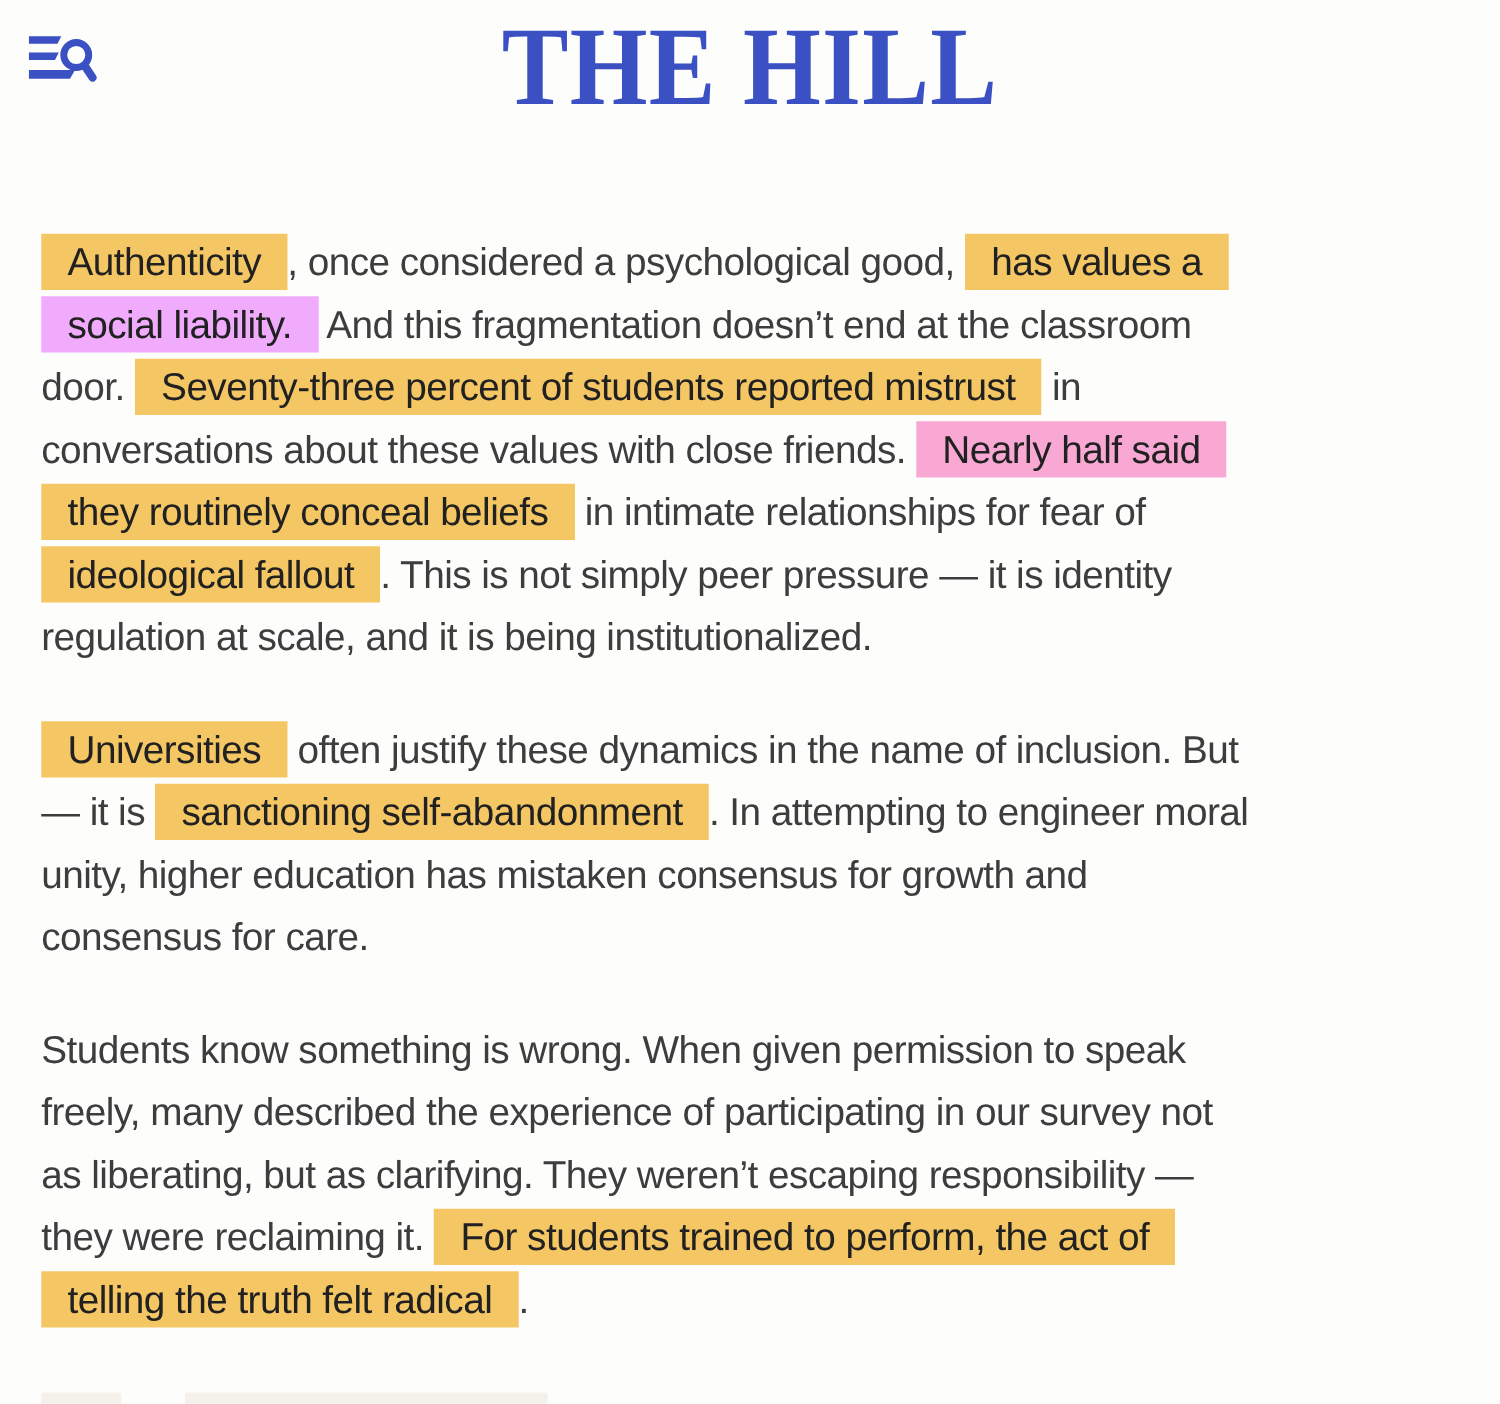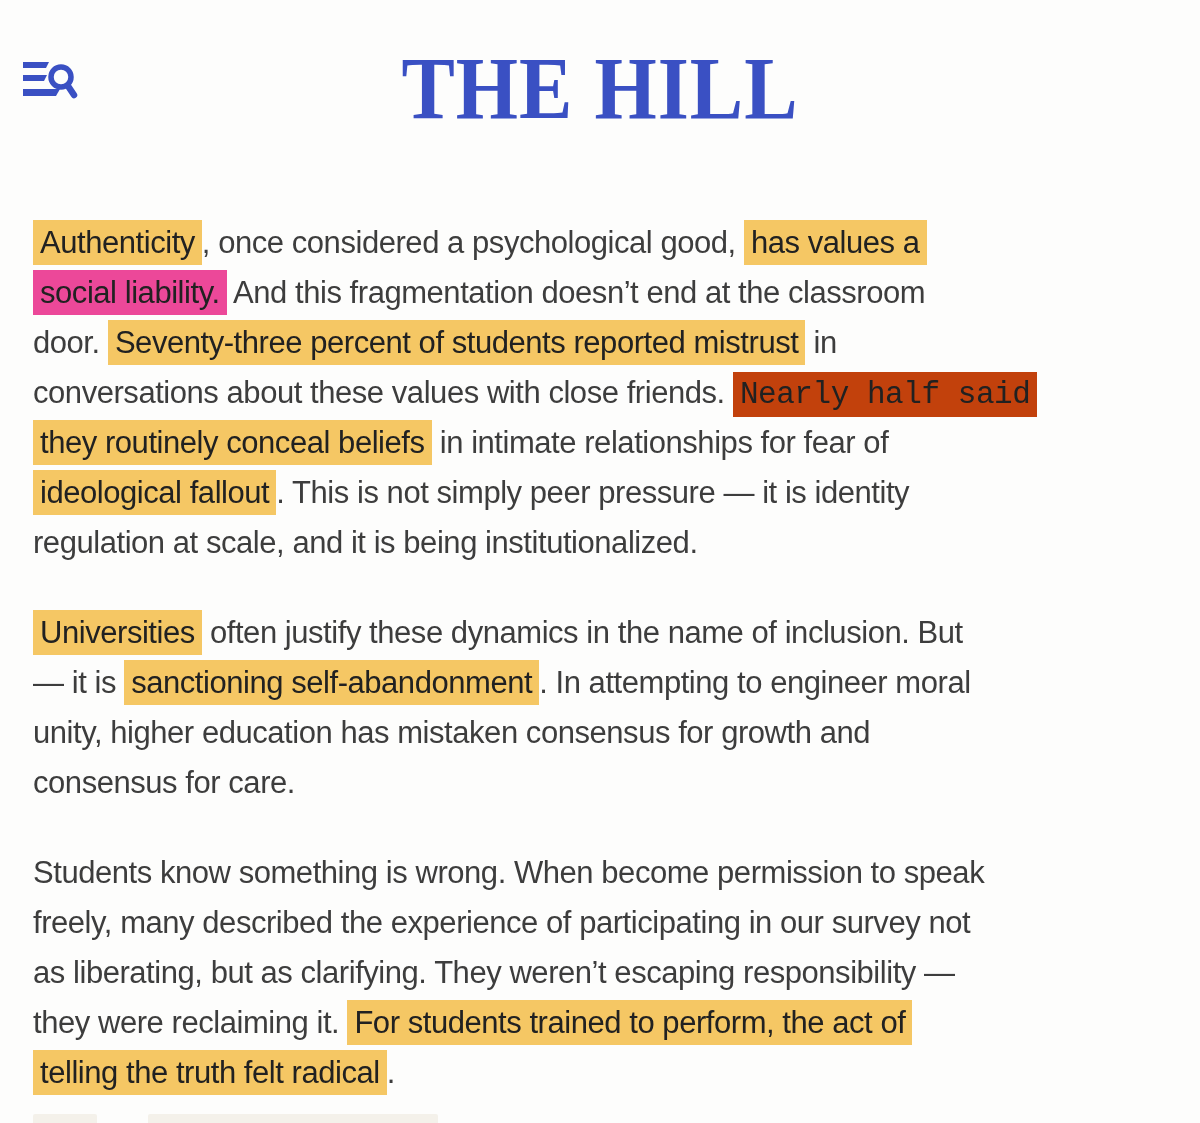--- a/index.html
+++ b/index.html
@@ -12,21 +12,20 @@
     background: #fdfdfc;
     font-family: "Liberation Sans", sans-serif;
     overflow: hidden;
     position: relative;
   }
 
   
   .header {
     position: relative;
     height: 100px;
-    margin-top: 33px;
   }
   .menu-search-btn {
     position: absolute;
     left: 22px;
     top: 26px;
     width: 58px;
     height: 48px;
     background: transparent;
     border: none;
     padding: 0;
@@ -60,21 +59,21 @@
   }
   .para {
     margin: 0 0 40px 0;
   }
   .line {
     white-space: nowrap;
     height: 50px;
   }
   .hl {
     color: #212121;
-    padding: 5px 7px;
+    padding: 5px 21px;
   }
 
   
   .cutoff-bar {
     position: absolute;
     height: 12px;
     top: 1114px;
     background: #f4f1ea;
     border-radius: 2px;
   }
@@ -99,35 +98,35 @@
     </span>
   </button>
   <div class="logo">
     <span class="logo-text" style="color: rgb(58, 80, 195);">THE HILL</span>
   </div>
 </div>
 
 <div class="article">
     <div class="para">
       <div class="line"><span class="hl" style="background: rgb(245, 199, 100);">Authenticity</span><span>, once considered a psychological good, </span><span class="hl" style="background: rgb(245, 199, 100);">has values a</span></div>
-      <div class="line"><span class="hl" style="background: #ec4899;">social liability.</span><span> And this fragmentation doesn’t end at the classroom</span></div>
+      <div class="line"><span class="hl" style="background: #f0abfc;">social liability.</span><span> And this fragmentation doesn’t end at the classroom</span></div>
       <div class="line"><span>door. </span><span class="hl" style="background: rgb(245, 199, 100);">Seventy-three percent of students reported mistrust</span><span> in</span></div>
-      <div class="line"><span>conversations about these values with close friends. </span><span class="hl" style="background: #c2410c; font-family: Liberation Mono, monospace;">Nearly half said</span></div>
+      <div class="line"><span>conversations about these values with close friends. </span><span class="hl" style="background: #f9a8d4;">Nearly half said</span></div>
       <div class="line"><span class="hl" style="background: rgb(245, 199, 100);">they routinely conceal beliefs</span><span> in intimate relationships for fear of</span></div>
       <div class="line"><span class="hl" style="background: rgb(245, 199, 100);">ideological fallout</span><span>. This is not simply peer pressure — it is identity</span></div>
       <div class="line"><span>regulation at scale, and it is being institutionalized.</span></div>
     </div>
     <div class="para">
       <div class="line"><span class="hl" style="background: rgb(245, 199, 100);">Universities</span><span> often justify these dynamics in the name of inclusion. But</span></div>
       <div class="line"><span>— it is </span><span class="hl" style="background: rgb(245, 199, 100);">sanctioning self-abandonment</span><span>. In attempting to engineer moral</span></div>
       <div class="line"><span>unity, higher education has mistaken consensus for growth and</span></div>
       <div class="line"><span>consensus for care.</span></div>
     </div>
     <div class="para">
-      <div class="line"><span>Students know something is wrong. When become permission to speak</span></div>
+      <div class="line"><span>Students know something is wrong. When given permission to speak</span></div>
       <div class="line"><span>freely, many described the experience of participating in our survey not</span></div>
       <div class="line"><span>as liberating, but as clarifying. They weren’t escaping responsibility —</span></div>
       <div class="line"><span>they were reclaiming it. </span><span class="hl" style="background: rgb(245, 199, 100);">For students trained to perform, the act of</span></div>
       <div class="line"><span class="hl" style="background: rgb(245, 199, 100);">telling the truth felt radical</span><span>.</span></div>
     </div>
   </div>
 
 <div class="cutoff-bar b1"></div>
 <div class="cutoff-bar b2"></div>
 

